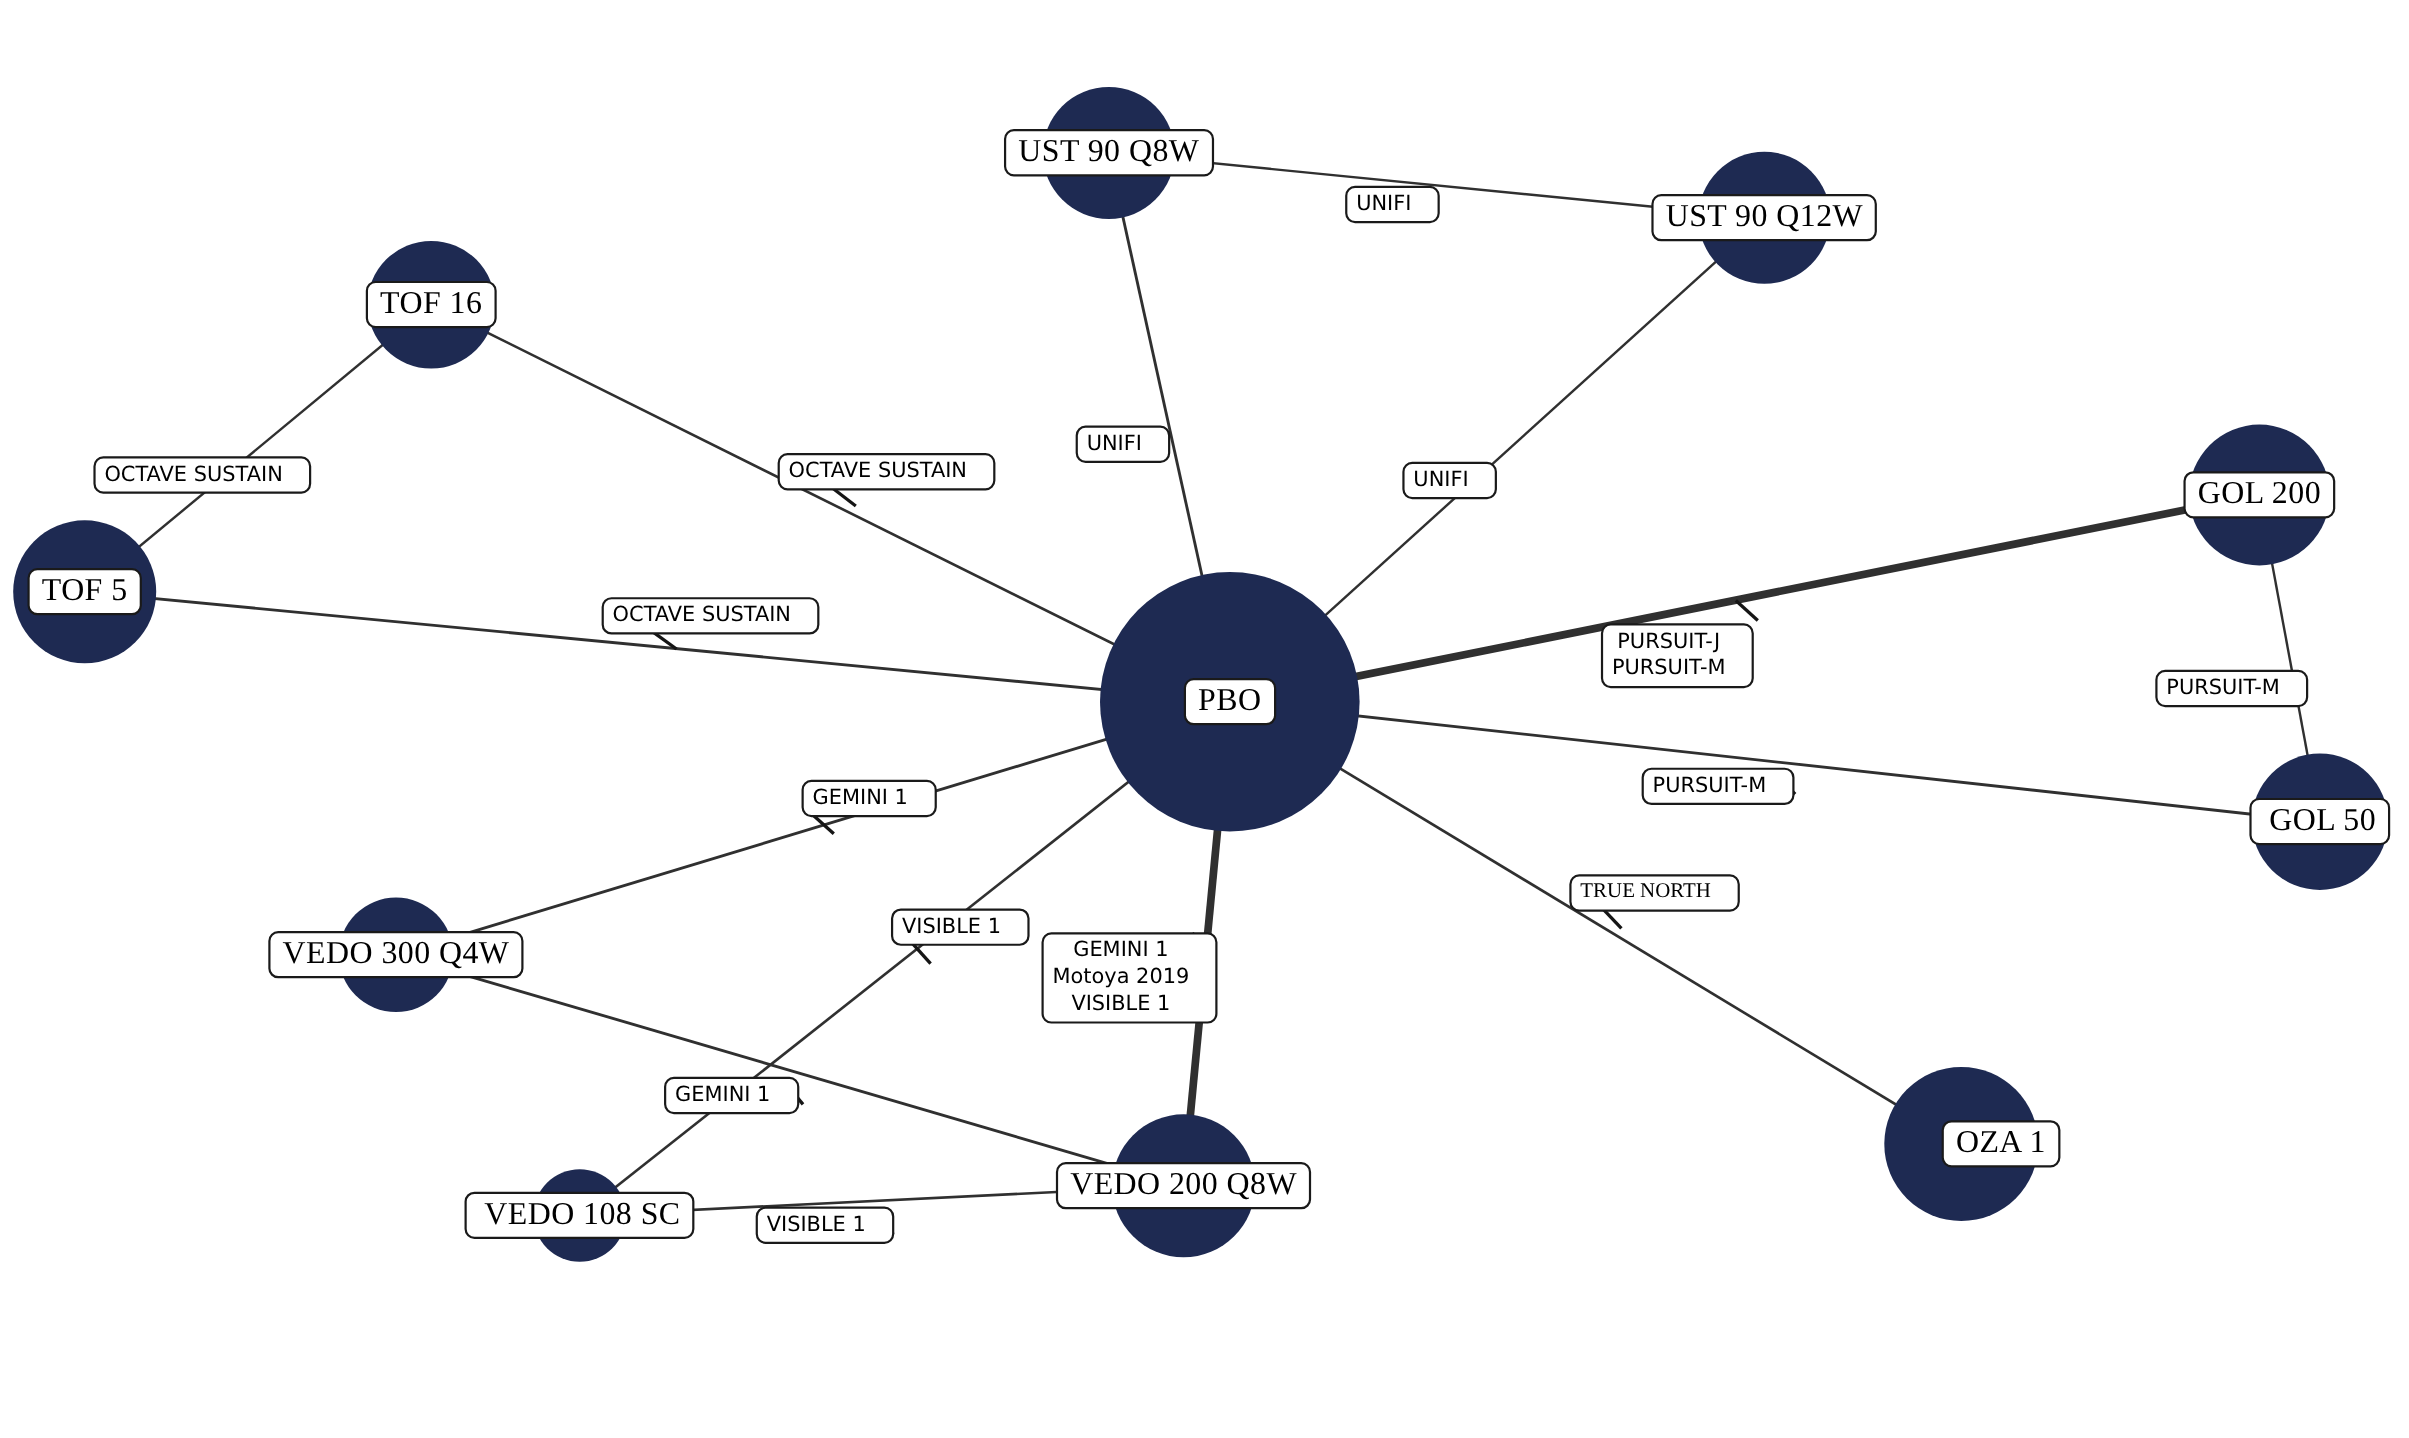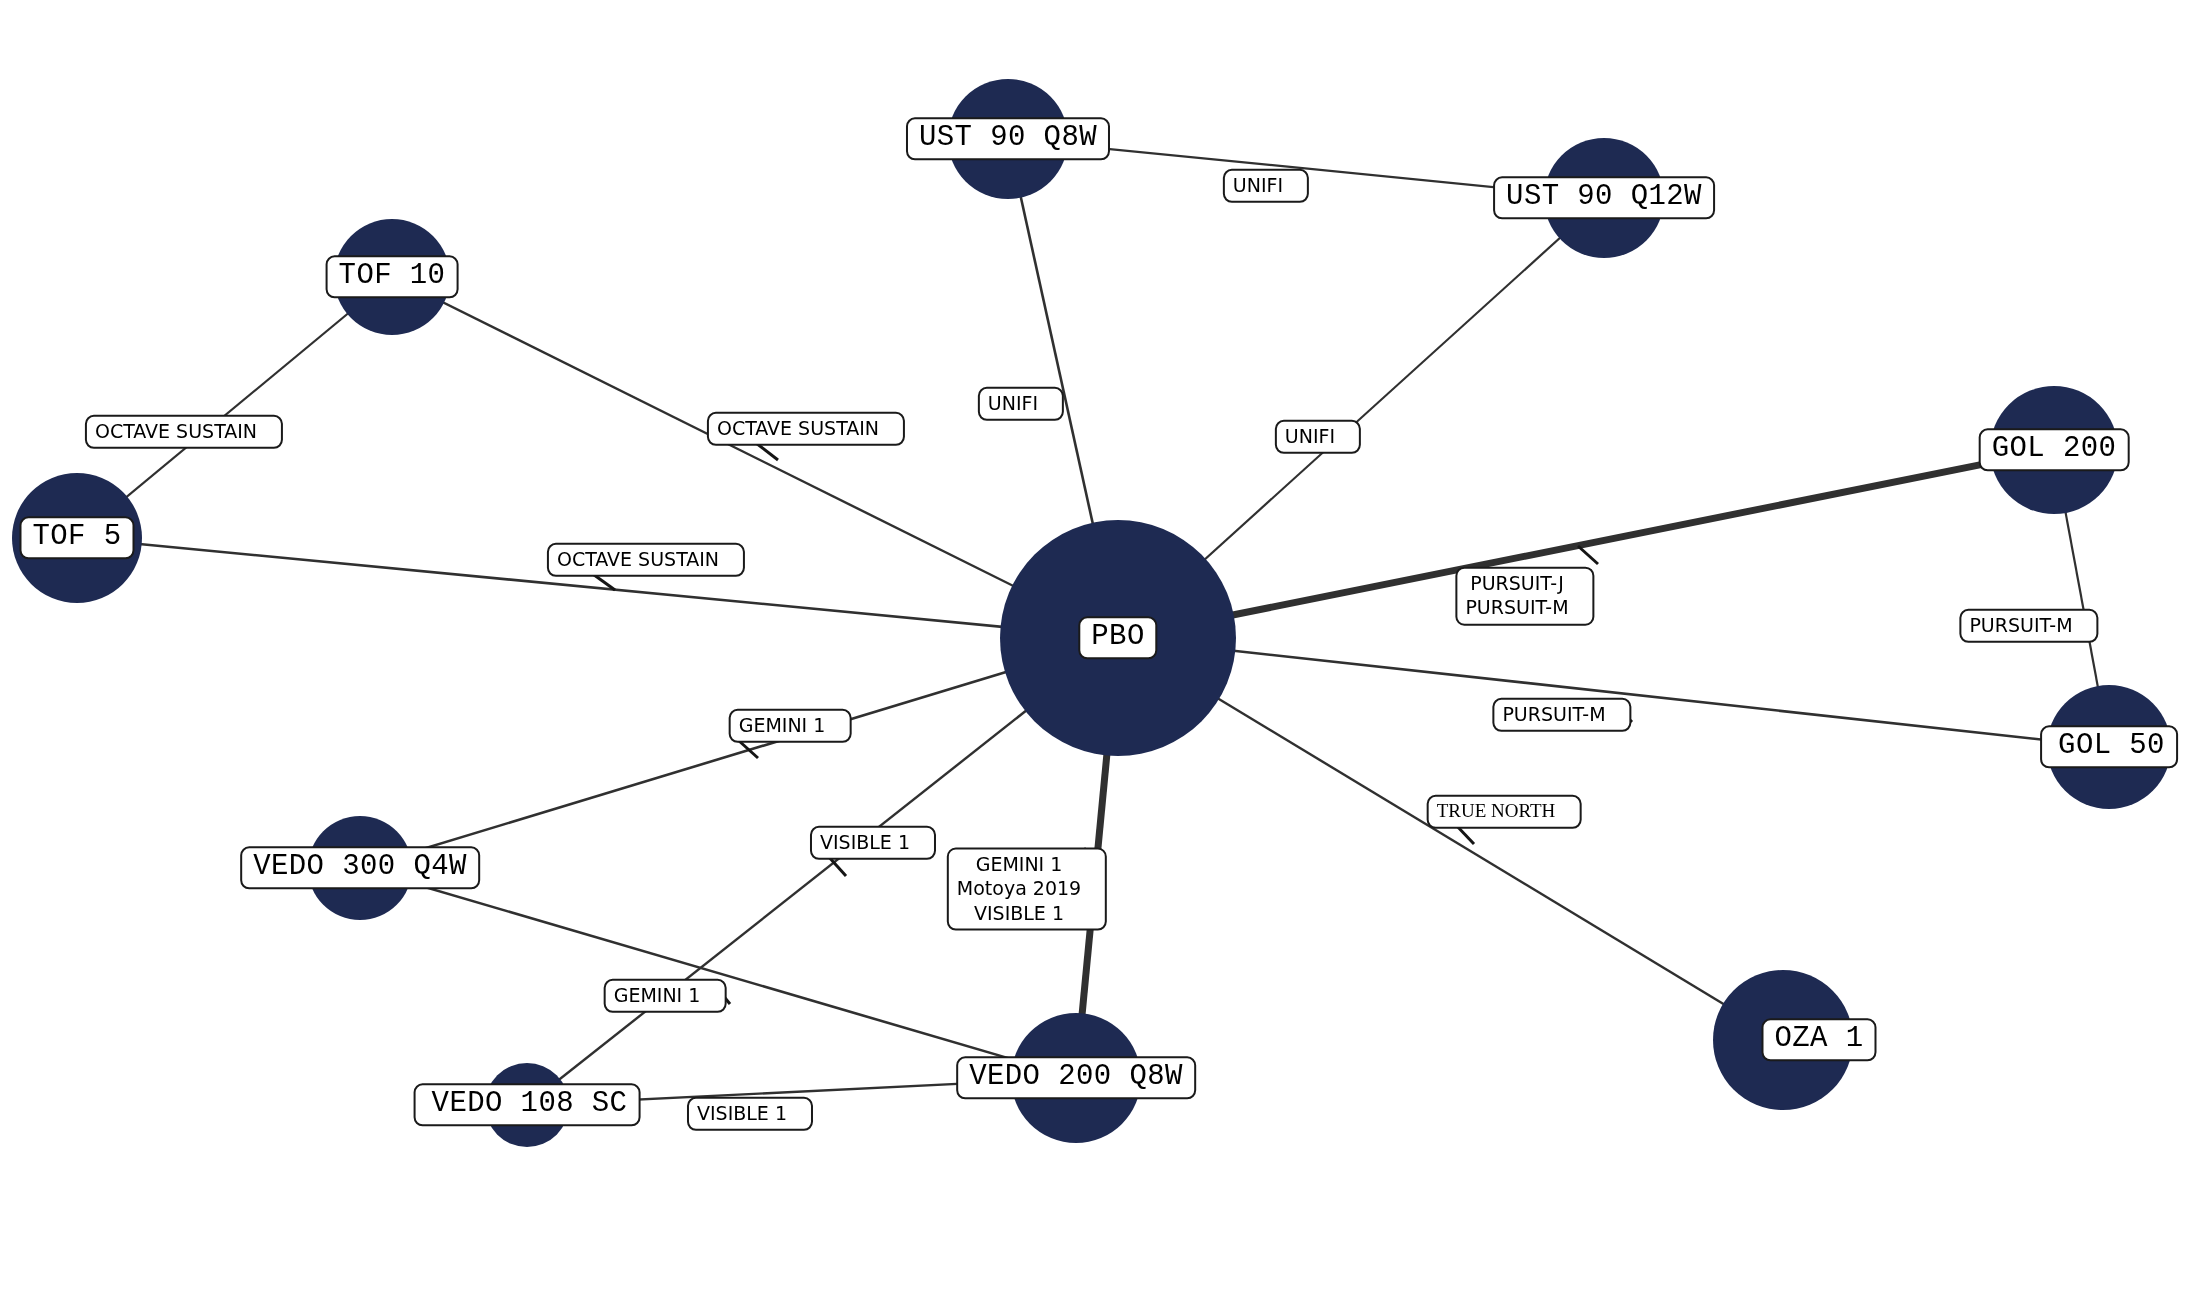--- a/index.html
+++ b/index.html
@@ -40,21 +40,21 @@
     transform: translate(-50%, -50%);
     background: #ffffff;
     border: 2px solid #1a1a1a;
     border-radius: 9px;
     padding: 3px 11px 5px 11px;
     white-space: nowrap;
     font-size: 29px;
     line-height: 1.08;
     color: #000000;
     letter-spacing: 0.4px;
-    font-family: Liberation Mono, monospace;
+    font-family: Liberation Serif, serif;
   }
   .edge-label {
     position: absolute;
     transform: translate(-50%, -50%);
     background: #ffffff;
     border: 2px solid #1a1a1a;
     border-radius: 9px;
     padding: 2px 24px 4px 8px;
     white-space: nowrap;
     font-size: 19px;
@@ -167,21 +167,21 @@
         <span class="ln">GEMINI 1</span>
       </div>
       <div class="edge-label" style="left: 750px; top: 1114px;">
         <span class="ln">VISIBLE 1</span>
       </div>
     </div>
   <div id="node-labels-layer">
       <div class="node-label" style="left: 1118px; top: 638px;">PBO</div>
       <div class="node-label" style="left: 1008px; top: 139px;">UST 90 Q8W</div>
       <div class="node-label" style="left: 1604px; top: 198px;">UST 90 Q12W</div>
-      <div class="node-label" style="left: 392px; top: 277px;">TOF 10</div>
+      <div class="node-label" style="left: 392px; top: 277px;">TOF 16</div>
       <div class="node-label" style="left: 77px; top: 538px;">TOF 5</div>
       <div class="node-label" style="left: 2054px; top: 450px;">GOL 200</div>
       <div class="node-label" style="left: 2109px; top: 747px; padding-left: 16px;">GOL 50</div>
       <div class="node-label" style="left: 360px; top: 868px;">VEDO 300 Q4W</div>
       <div class="node-label" style="left: 527px; top: 1105px; padding-left: 16px;">VEDO 108 SC</div>
       <div class="node-label" style="left: 1076px; top: 1078px;">VEDO 200 Q8W</div>
       <div class="node-label" style="left: 1783px; top: 1040px; margin-left: 36px;">OZA 1</div>
     </div>
 </div>
 

